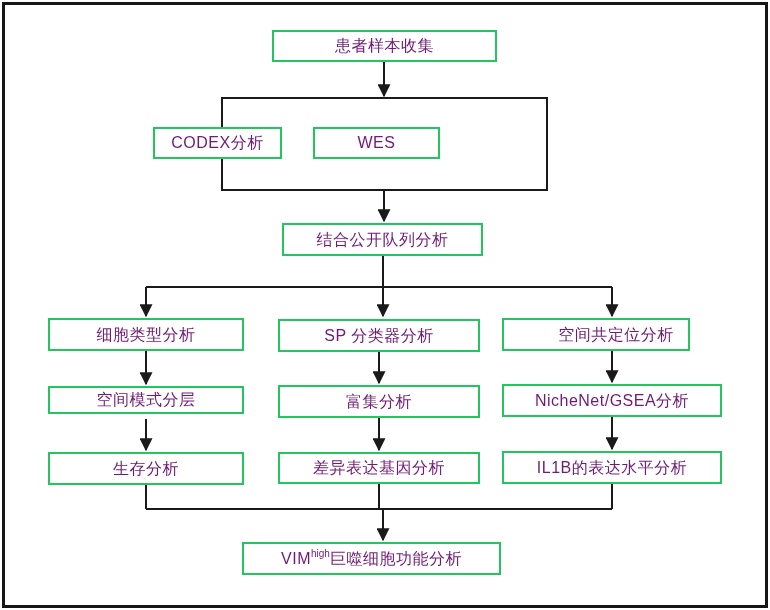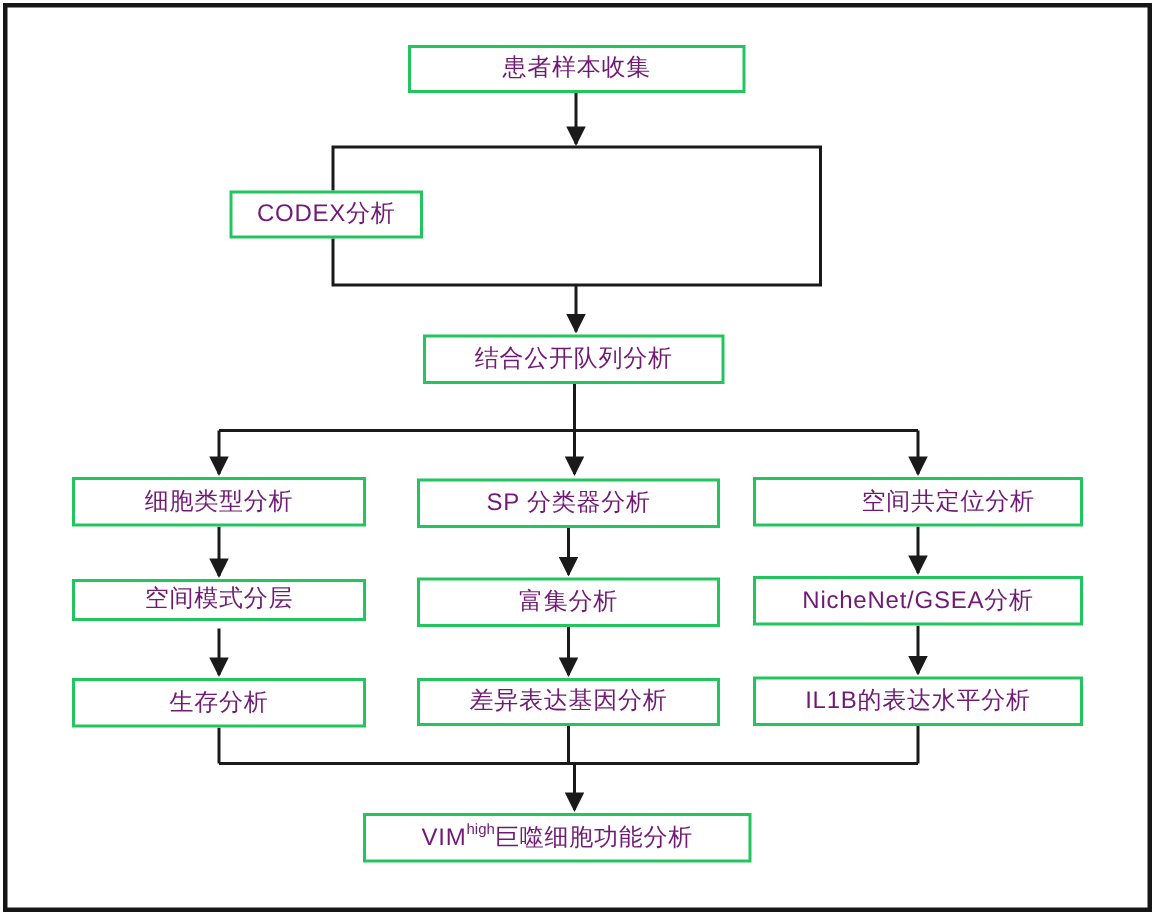--- a/index.html
+++ b/index.html
@@ -80,29 +80,30 @@
       <path d="M612,483 V509"></path>
       <path d="M146,509 H612"></path>
       <path d="M383,509 V540" marker-end="url(#arrow)"></path>
     </g>
   </svg>
 
   <div class="node" style="left:272px; top:30px; width:225px; height:32px;">患者样本收集</div>
 
   <div class="node" style="left:153px; top:127px; width:129px; height:32px;">CODEX分析</div>
 
+  <div class="node" style="left:313px; top:127px; width:127px; height:32px;">WES</div>
 
 
   <div class="node" style="left:282px; top:223px; width:201px; height:33px;">结合公开队列分析</div>
 
   <div class="node" style="left:48px; top:318px; width:196px; height:33px;">细胞类型分析</div>
 
   <div class="node" style="left:278px; top:319px; width:202px; height:33px;">SP 分类器分析</div>
 
-  <div class="node" style="left:502px; top:318px; width:220px; height:33px;padding-left:40px;">空间共定位分析</div>
+  <div class="node" style="left:502px; top:318px; width:188px; height:33px;padding-left:40px;">空间共定位分析</div>
 
   <div class="node" style="left:48px; top:386px; width:196px; height:28px;">空间模式分层</div>
 
   <div class="node" style="left:278px; top:385px; width:202px; height:33px;">富集分析</div>
 
   <div class="node" style="left:502px; top:384px; width:220px; height:33px;">NicheNet/GSEA分析</div>
 
   <div class="node" style="left:48px; top:452px; width:196px; height:33px;">生存分析</div>
 
   <div class="node" style="left:278px; top:452px; width:202px; height:32px;">差异表达基因分析</div>

